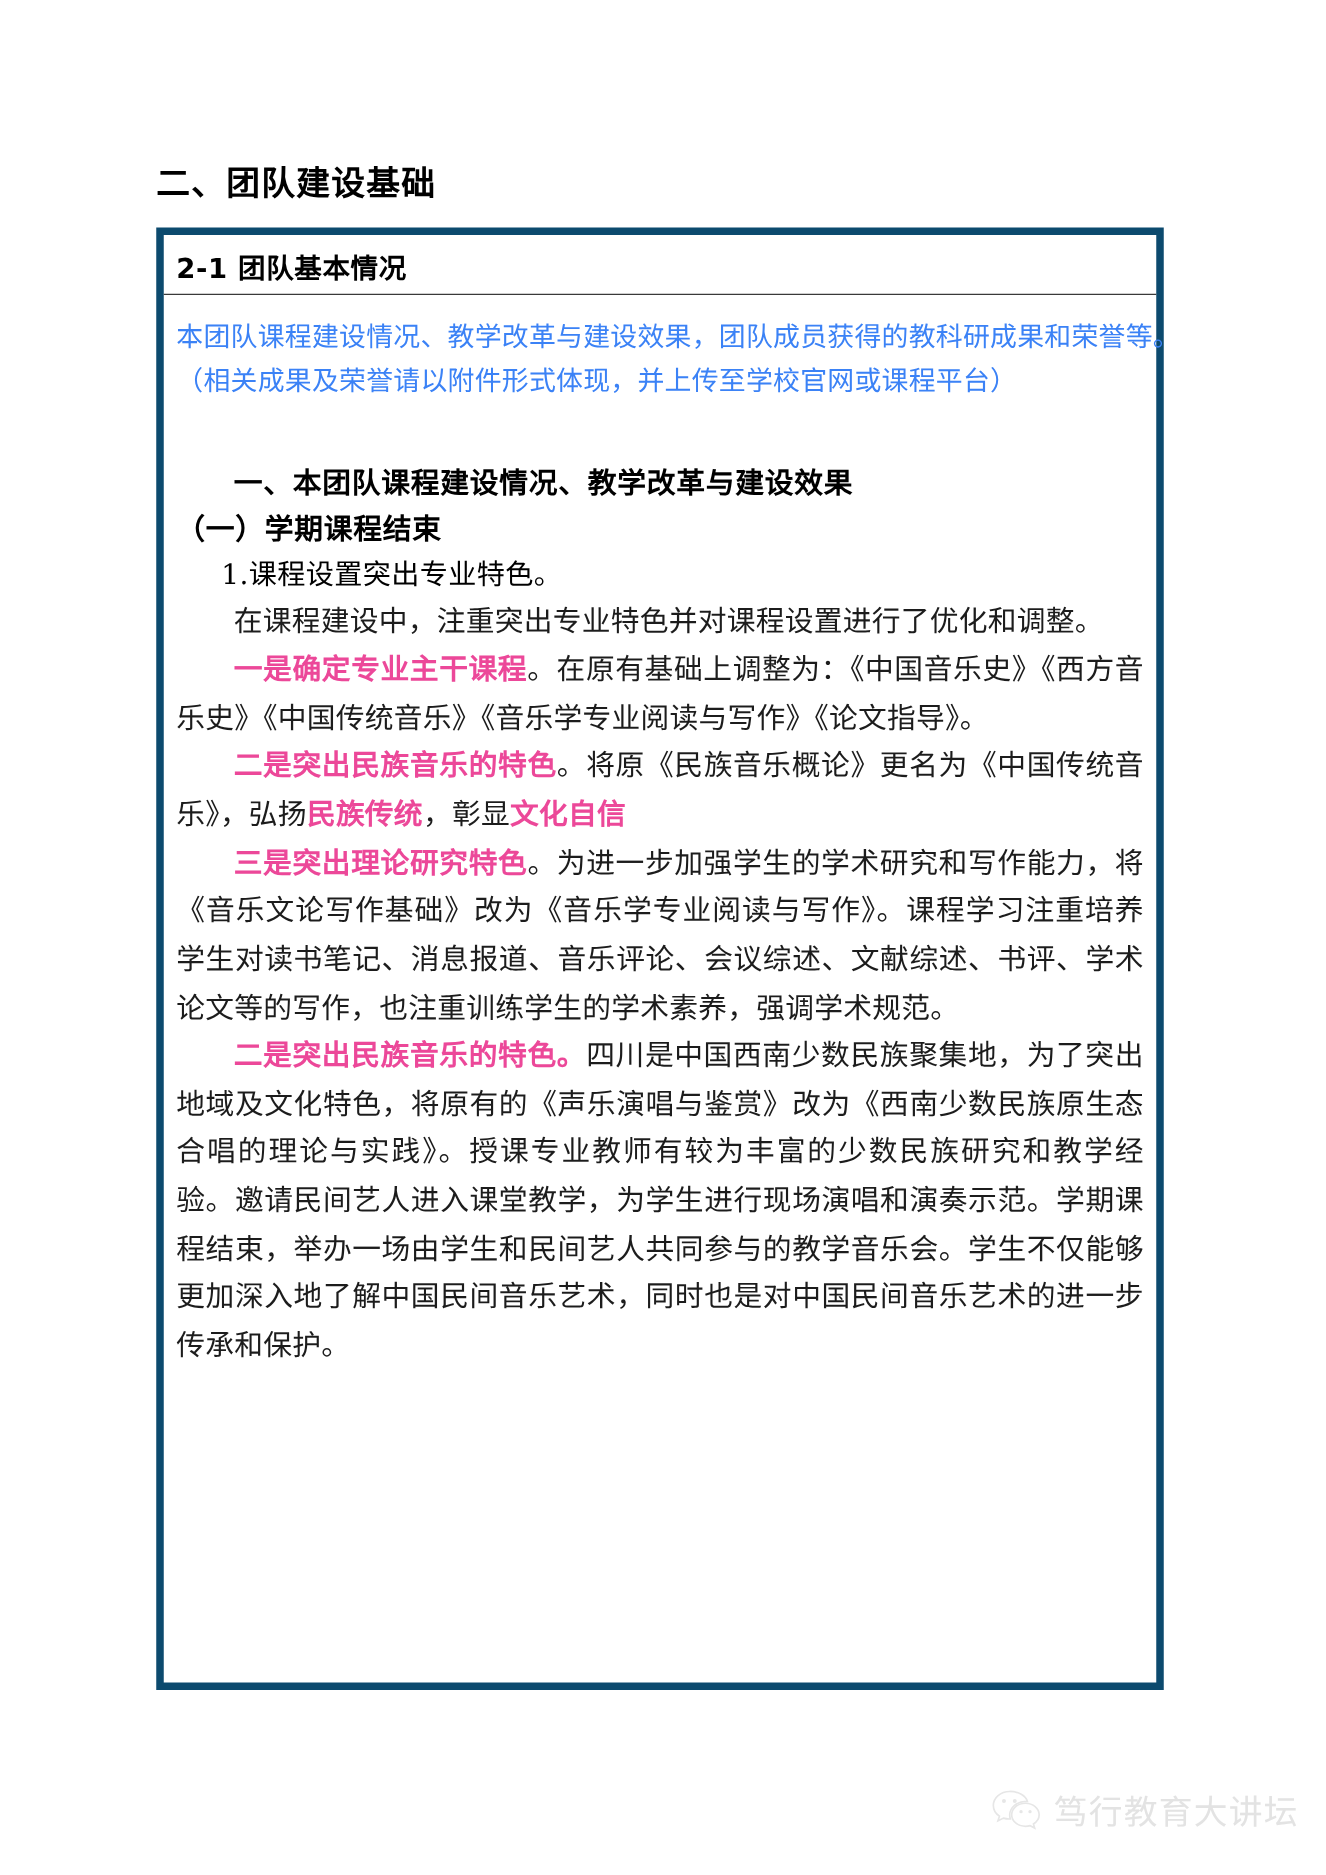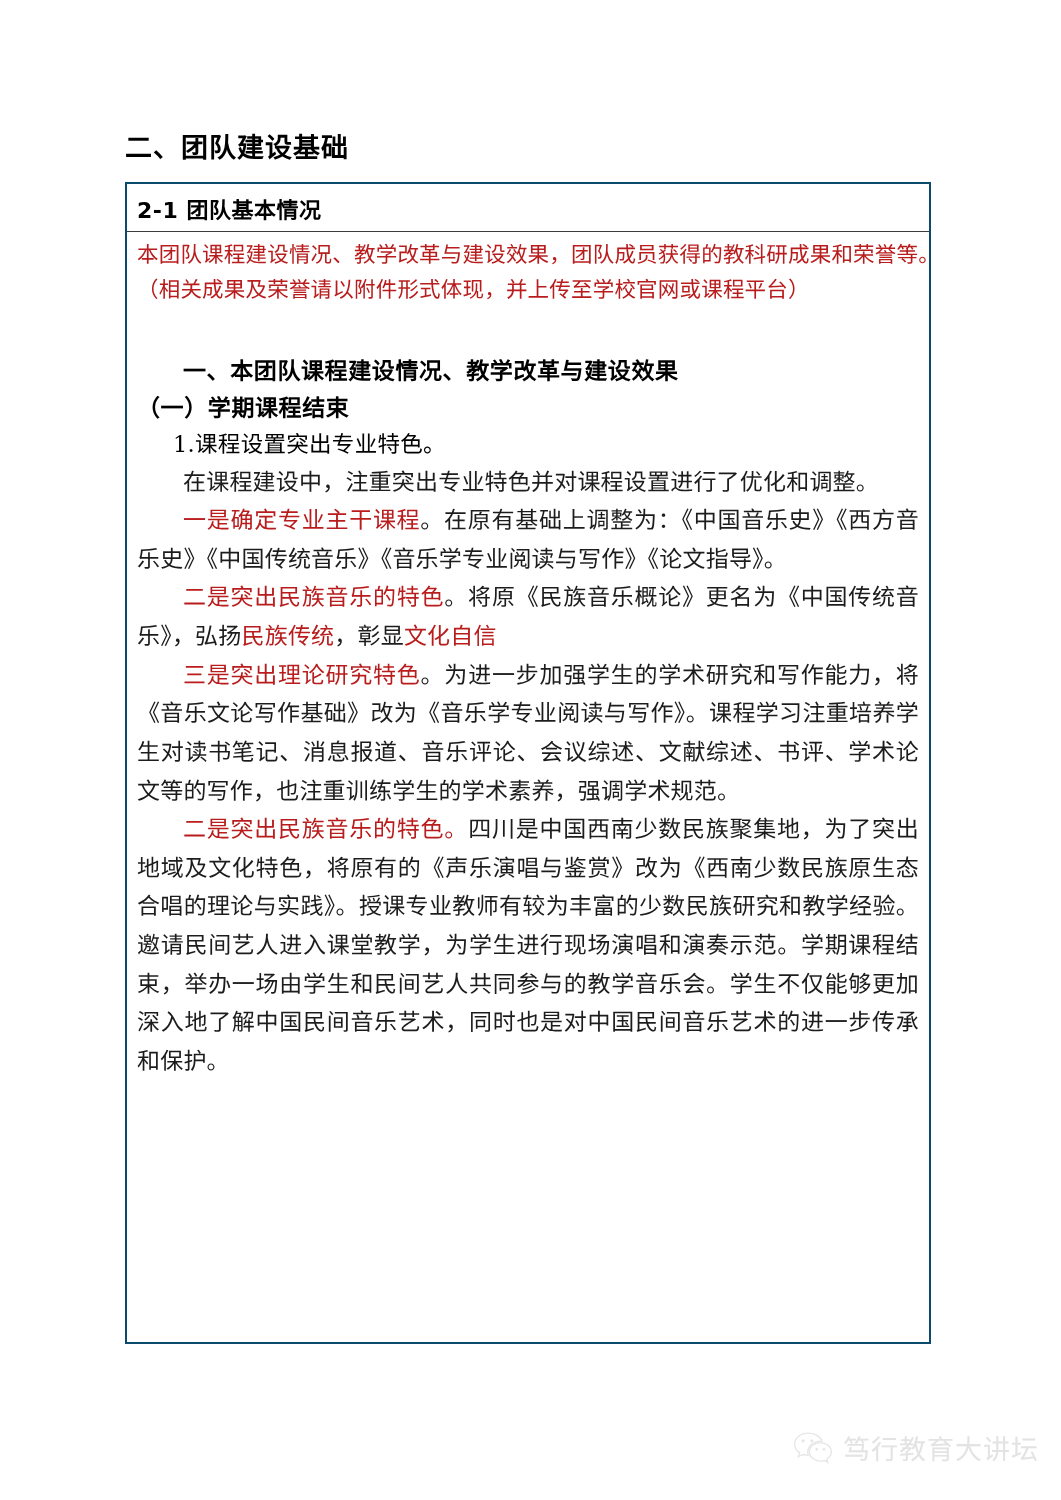--- a/index.html
+++ b/index.html
@@ -37,21 +37,21 @@
     white-space: nowrap;
     color: #000;
   }
 
   
   .doc-table {
     position: absolute;
     left: 125px;
     top: 182px;
     width: 806px;
-    border: 2px solid #0c4a6e;
+    border: 6px solid #0c4a6e;
     box-sizing: border-box;
     background: #fff;
   }
 
   .table-head-row {
     border-bottom: 1px solid #3a3a3a;
     box-sizing: border-box;
     height: 48px;
     display: flex;
     align-items: center;
@@ -68,22 +68,23 @@
   .table-body {
     padding: 6px 10px 54px 10px;
     box-sizing: border-box;
     min-height: 1110px;
   }
 
   
   .intro {
     font-size: 21.5px;
     line-height: 1.62;
-    color: #b91c1c;
+    color: #3b82f6;
     letter-spacing: 0.2px;
+    margin-top: 12px;
   }
   .intro .ln { display: block; white-space: nowrap; }
 
   .spacer-lg { height: 44px; }
 
   .h-lv1 {
     font-size: 23px;
     font-weight: bold;
     line-height: 1.62;
     color: #000;
@@ -108,21 +109,21 @@
 
   .para {
     font-size: 23px;
     line-height: 1.68;
     color: #1c1c1c;
     text-align: justify;
     text-justify: inter-ideograph;
     text-indent: 2em;
     letter-spacing: 0.2px;
   }
-  .para b, .para strong { font-weight: normal; color: #b91c1c; }
+  .para b, .para strong { font-weight: bold; color: #ec4899; }
 
   
   .glyph-overlap {
     display: inline-block;
     position: relative;
     width: 0.95em;
   }
   .glyph-overlap .g1 { position: relative; }
   .glyph-overlap .g2 {
     position: absolute;

